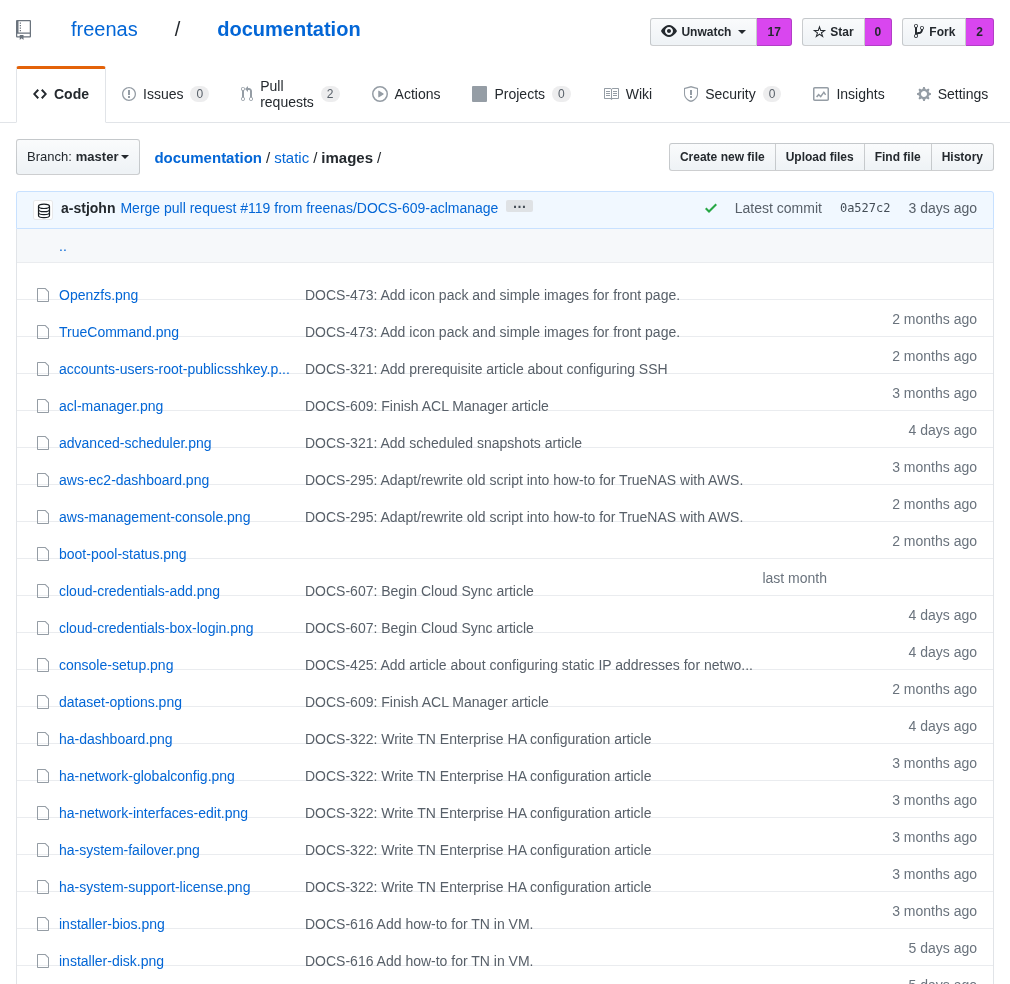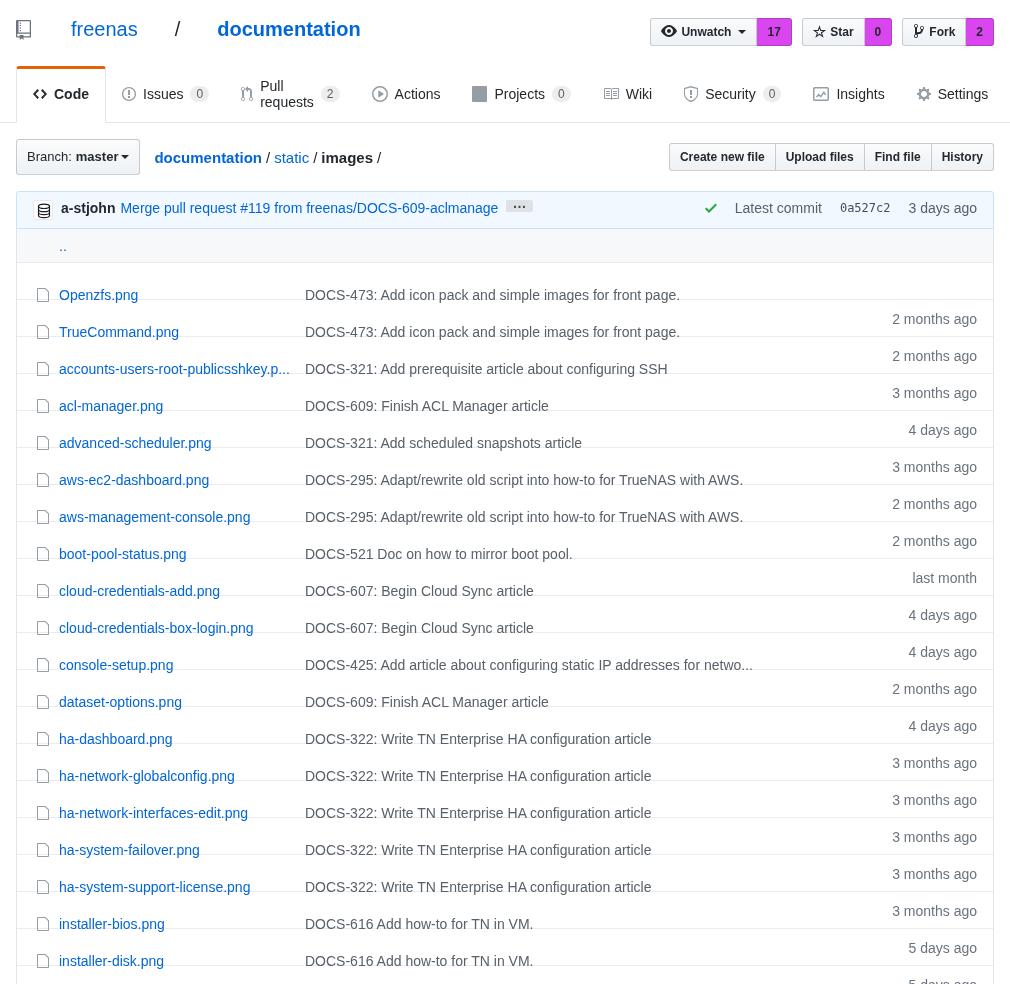--- a/index.html
+++ b/index.html
@@ -450,21 +450,20 @@
     <span class="cell-age">2 months ago</span>
   </div>
 
   <div class="file-row">
     <span class="cell-icon">
             <svg width="12" height="16" viewBox="0 0 12 16">
               <path d="M12 4.5V14c0 .55-.45 1-1 1H1c-.55 0-1-.45-1-1V2c0-.55.45-1 1-1h7.5L12 4.5zm-1 .5L8 2H1v12h10V5z"></path>
             </svg>
           </span>
     <span class="cell-name"><a href="#">boot-pool-status.png</a></span>
-    <span class="cell-msg"><a href="#">DOCS-521 Doc on how to mirror boot pool.</a></span>
     <span class="cell-age">last month</span>
   </div>
 
   <div class="file-row">
     <span class="cell-icon">
             <svg width="12" height="16" viewBox="0 0 12 16">
               <path d="M12 4.5V14c0 .55-.45 1-1 1H1c-.55 0-1-.45-1-1V2c0-.55.45-1 1-1h7.5L12 4.5zm-1 .5L8 2H1v12h10V5z"></path>
             </svg>
           </span>
     <span class="cell-name"><a href="#">cloud-credentials-add.png</a></span>

